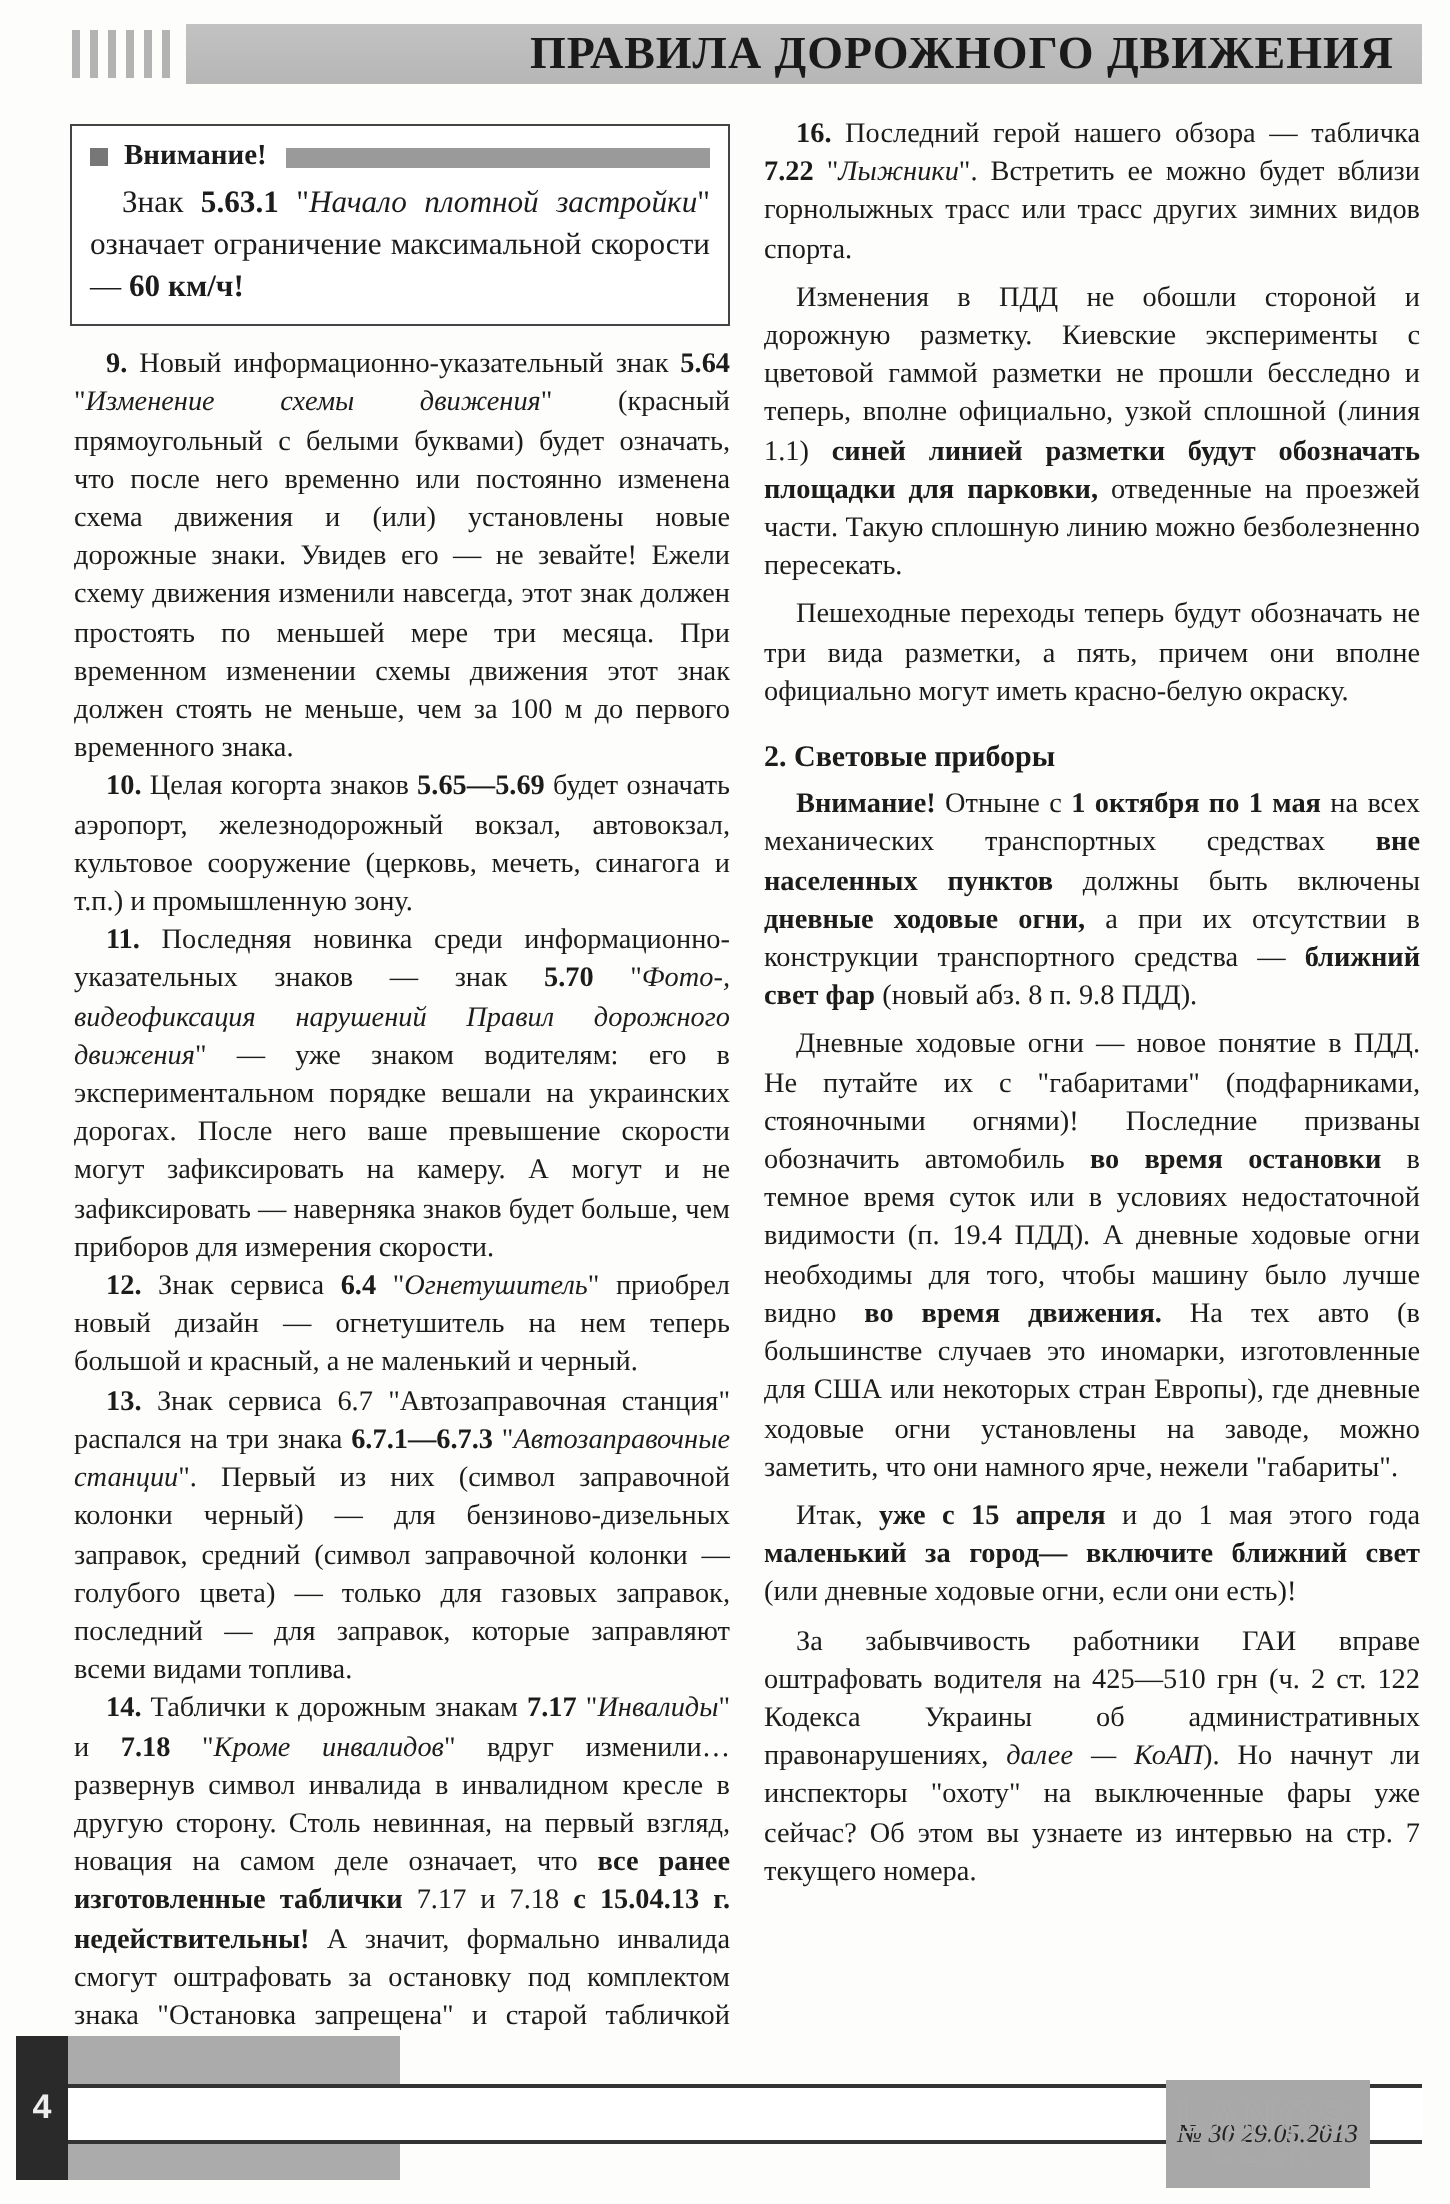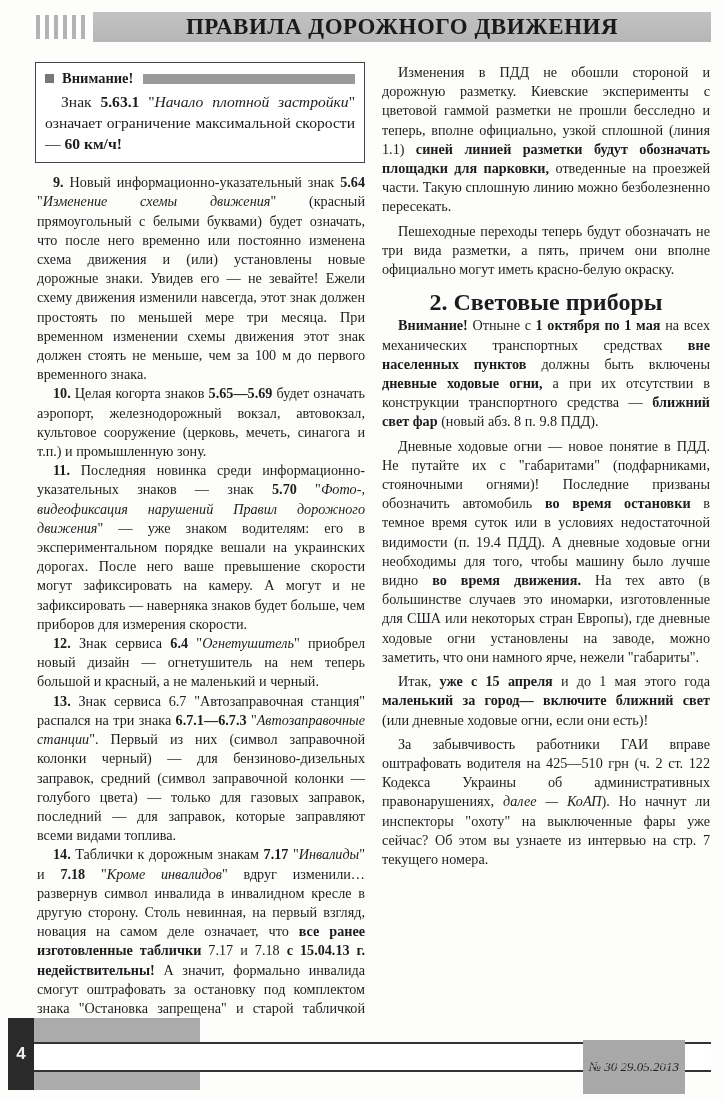--- a/index.html
+++ b/index.html
@@ -4,41 +4,41 @@
 <style>
   html, body { margin: 0; padding: 0; }
   body {
     width: 725px; height: 1102px; background: #fdfdfb; position: relative; overflow: hidden;
     font-family: "Liberation Serif", "DejaVu Serif", serif; color: #1c1c1c;
   }
   .header { position: absolute; top: 12px; left: 36px; right: 14px; height: 30px; display: flex; align-items: center; }
   .stripes { display: flex; gap: 5px; height: 24px; margin-right: 8px; }
   .stripes span { width: 4px; height: 100%; background: #b3b3b3; }
   .title-bar {
-    flex: 1; height: 30px; background: linear-gradient(#c2c2c2,#b6b6b6); display: flex; align-items: center; justify-content: center;
-    box-sizing: border-box;
+    flex: 1; height: 30px; background: linear-gradient(#c2c2c2,#b6b6b6); display: flex; align-items: center; justify-content: flex-end;
+    padding-right: 14px; box-sizing: border-box;
   }
   .title-bar h1 { margin: 0; font-size: 23px; font-weight: bold; letter-spacing: 0.5px; color: #1a1a1a; font-family: "Liberation Serif", serif; }
 
   .col { position: absolute; top: 62px; font-size: 14.2px; line-height: 19.2px; text-align: justify; }
   .col-left { left: 37px; width: 328px; }
   .col-right { left: 382px; width: 328px; top: 58px; }
   .col p { margin: 0; text-indent: 16px; hyphens: auto; }
   .col p.cont { text-indent: 0; }
   .col p.gap { margin-top: 5px; }
 
   .box { border: 1.5px solid #444; padding: 6px 9px 8px 9px; background: #fff; }
   .box-left { margin-left: -2px; margin-bottom: 10px; }
   .box-head { display: flex; align-items: center; font-weight: bold; font-size: 14.5px; margin-bottom: 3px; }
   .box-head .sq { width: 9px; height: 9px; background: #777; margin-right: 8px; }
   .box-head .bar { flex: 1; height: 10px; background: #9a9a9a; margin-left: 10px; }
   .box p { text-indent: 16px; margin: 0; }
   .box-big { font-size: 15.6px; line-height: 21px; }
 
-  .section-title { text-align: center; font-size: 24px; font-weight: bold; margin: 14px 0 4px 0; }
+  .section-title { font-size: 15px; font-weight: bold; margin: 14px 0 4px 0; }
 
   .footer { position: absolute; left: 8px; right: 0; top: 1018px; height: 72px; }
   .footer .pg {
     position: absolute; left: 0; top: 0; width: 26px; height: 72px; background: #2a2a2a; color: #eee;
     font-family: "Liberation Sans", sans-serif; font-weight: bold; font-size: 17px; display: flex; align-items: center; justify-content: center;
   }
   .footer .grey { position: absolute; left: 26px; top: 0; width: 166px; height: 72px; background: #ababab; }
   .footer .band { position: absolute; left: 26px; right: 14px; top: 24px; height: 26px; background: #fff; border-top: 2px solid #333; border-bottom: 2px solid #333; }
   .footer .issue {
     position: absolute; right: 40px; top: 22px; height: 22px; padding: 16px 6px; background: #a8a8a8;
@@ -81,20 +81,21 @@
   <p><b>9.</b><span> Новый информационно-указательный знак </span><b>5.64</b><span> "</span><i>Изменение схемы движения</i><span>" (красный прямоугольный с белыми буквами) будет означать, что после него временно или постоянно изменена схема движения и (или) установлены новые дорожные знаки. Увидев его — не зевайте! Ежели схему движения изменили навсегда, этот знак должен простоять по меньшей мере три месяца. При временном изменении схемы движения этот знак должен стоять не меньше, чем за 100 м до первого временного знака.</span></p>
   <p><b>10.</b><span> Целая когорта знаков </span><b>5.65—5.69</b><span> будет означать аэропорт, железнодорожный вокзал, автовокзал, культовое сооружение (церковь, мечеть, синагога и т.п.) и промышленную зону.</span></p>
   <p><b>11.</b><span> Последняя новинка среди информационно-указательных знаков — знак </span><b>5.70</b><span> "</span><i>Фото-, видеофиксация нарушений Правил дорожного движения</i><span>" — уже знаком водителям: его в экспериментальном порядке вешали на украинских дорогах. После него ваше превышение скорости могут зафиксировать на камеру. А могут и не зафиксировать — наверняка знаков будет больше, чем приборов для измерения скорости.</span></p>
   <p><b>12.</b><span> Знак сервиса </span><b>6.4</b><span> "</span><i>Огнетушитель</i><span>" приобрел новый дизайн — огнетушитель на нем теперь большой и красный, а не маленький и черный.</span></p>
   <p><b>13.</b><span> Знак сервиса 6.7 "Автозаправочная станция" распался на три знака </span><b>6.7.1—6.7.3</b><span> "</span><i>Автозаправочные станции</i><span>". Первый из них (символ заправочной колонки черный) — для бензиново-дизельных заправок, средний (символ заправочной колонки — голубого цвета) — только для газовых заправок, последний — для заправок, которые заправляют всеми видами топлива.</span></p>
   <p><b>14.</b><span> Таблички к дорожным знакам </span><b>7.17</b><span> "</span><i>Инвалиды</i><span>" и </span><b>7.18</b><span> "</span><i>Кроме инвалидов</i><span>" вдруг изменили… развернув символ инвалида в инвалидном кресле в другую сторону. Столь невинная, на первый взгляд, новация на самом деле означает, что </span><b>все ранее изготовленные таблички</b><span> 7.17 и 7.18 </span><b>с 15.04.13 г. недействительны!</b><span> А значит, формально инвалида смогут оштрафовать за остановку под комплектом знака "Остановка запрещена" и старой табличкой "Инвалиды".</span></p>
 
 </div>
 
 <div class="col col-right">
+  <p><b>16.</b><span> Последний герой нашего обзора — табличка </span><b>7.22</b><span> "</span><i>Лыжники</i><span>". Встретить ее можно будет вблизи горнолыжных трасс или трасс других зимних видов спорта.</span></p>
   <p class="gap"><span>Изменения в ПДД не обошли стороной и дорожную разметку. Киевские эксперименты с цветовой гаммой разметки не прошли бесследно и теперь, вполне официально, узкой сплошной (линия 1.1) </span><b>синей линией разметки будут обозначать площадки для парковки,</b><span> отведенные на проезжей части. Такую сплошную линию можно безболезненно пересекать.</span></p>
   <p class="gap">Пешеходные переходы теперь будут обозначать не три вида разметки, а пять, причем они вполне официально могут иметь красно-белую окраску.</p>
 
   <div class="section-title">2. Световые приборы</div>
 
   <p><b>Внимание!</b><span> Отныне с </span><b>1 октября по 1 мая</b><span> на всех механических транспортных средствах </span><b>вне населенных пунктов</b><span> должны быть включены </span><b>дневные ходовые огни,</b><span> а при их отсутствии в конструкции транспортного средства — </span><b>ближний свет фар</b><span> (новый абз. 8 п. 9.8 ПДД).</span></p>
   <p class="gap"><span>Дневные ходовые огни — новое понятие в ПДД. Не путайте их с "габаритами" (подфарниками, стояночными огнями)! Последние призваны обозначить автомобиль </span><b>во время остановки</b><span> в темное время суток или в условиях недостаточной видимости (п. 19.4 ПДД). А дневные ходовые огни необходимы для того, чтобы машину было лучше видно </span><b>во время движения.</b><span> На тех авто (в большинстве случаев это иномарки, изготовленные для США или некоторых стран Европы), где дневные ходовые огни установлены на заводе, можно заметить, что они намного ярче, нежели "габариты".</span></p>
   <p class="gap"><span>Итак, </span><b>уже с 15 апреля</b><span> и до 1 мая этого года </span><b>маленький за город— включите ближний свет</b><span> (или дневные ходовые огни, если они есть)!</span></p>
   <p class="gap"><span>За забывчивость работники ГАИ вправе оштрафовать водителя на 425—510 грн (ч. 2 ст. 122 Кодекса Украины об административных правонарушениях, </span><i>далее — КоАП</i><span>). Но начнут ли инспекторы "охоту" на выключенные фары уже сейчас? Об этом вы узнаете из интервью на стр. 7 текущего номера.</span></p>
 

